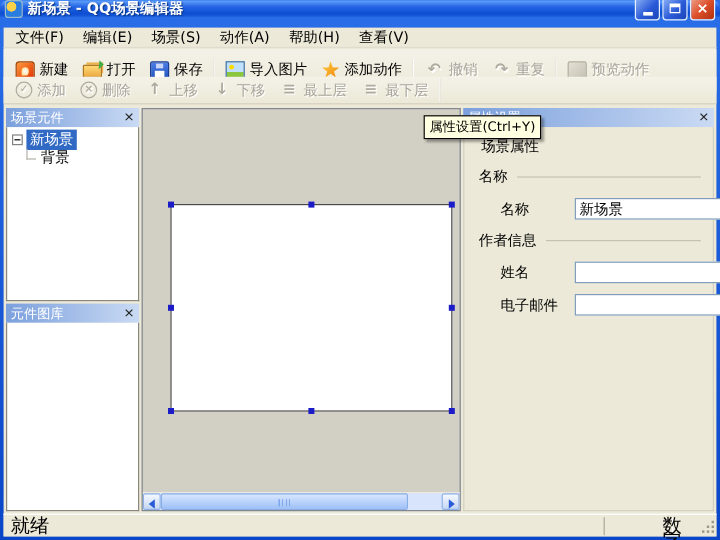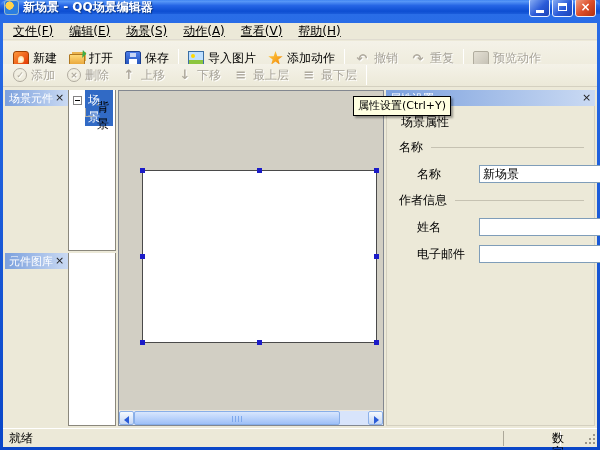--- a/index.html
+++ b/index.html
@@ -37,21 +37,21 @@
   .app-body {
     position: absolute; top: 23px; left: 3px; right: 3px; bottom: 3px;
     background: #ece9d8;
   }
   
   .menubar {
     position: absolute; top: 0; left: 0; right: 0; height: 17px;
     display: flex; align-items: center; padding-left: 2px;
     border-bottom: 1px solid #e0dcd0;
   }
-  .menu-item { padding: 1px 8px; text-decoration: underline; }
+  .menu-item { padding: 1px 8px; }
   
   .toolbar {
     position: absolute; left: 0; right: 0; display: flex; align-items: center;
     padding-left: 4px; border-bottom: 1px solid #d4d0c0;
     background: linear-gradient(180deg, #f4f2e8, #ece9d8);
   }
   .toolbar.row1 { top: 18px; height: 36px; }
   .toolbar.row2 { top: 41px; height: 23px; }
   .tbtn { display: flex; align-items: center; gap: 4px; padding: 1px 5px; border: 1px solid transparent; border-radius: 2px; white-space: nowrap; }
   .tbtn.hot { border: 1px solid #98b0e0; background: linear-gradient(180deg, #fdfdfa, #efe9d6); }
@@ -77,21 +77,21 @@
   .gicon.circ { width: 14px; height: 14px; line-height: 12px; font-size: 9px; border: 1px solid #b0ab9f; border-radius: 50%; }
   
   .tooltip {
     position: absolute; left: 350px; top: 73px; z-index: 60;
     background: #ffffe1; border: 1px solid #000; padding: 1px 4px 2px;
     font-size: 11px; box-shadow: 2px 2px 2px rgba(0,0,0,0.35); white-space: nowrap;
   }
   
   .main { position: absolute; top: 65px; left: 0; right: 0; bottom: 19px; display: flex; }
   .left-col { width: 114px; display: flex; flex-direction: column; padding: 2px 1px 2px 2px; gap: 2px; }
-  .dock-panel { display: flex; flex-direction: row; }
+  .dock-panel { display: flex; flex-direction: column; }
   .panel-scene { flex: 0 0 161px; }
   .panel-gallery { flex: 1; }
   .panel-header {
     height: 16px; display: flex; align-items: center; padding: 0 2px 0 4px;
     background: linear-gradient(90deg, #7ba0dd, #cadaf3); color: #fff; font-size: 11px;
   }
   .panel-close { margin-left: auto; width: 13px; height: 13px; line-height: 11px; text-align: center; color: #222; font-size: 11px; }
   .panel-body { flex: 1; background: #fff; border: 1px solid #8a877c; border-top: none; overflow: hidden; }
   
   .tree { padding: 3px 2px; }
@@ -123,21 +123,21 @@
   .props-body { flex: 1; background: #ece9d8; border: 1px solid #d4d0c0; border-top: none; padding-top: 8px; }
   .section-label { margin: 0 0 6px 14px; }
   .group-row { display: flex; align-items: center; margin: 8px 10px 4px 12px; }
   .group-line { flex: 1; height: 1px; background: #c6c2b2; margin-left: 8px; }
   .field-row { display: flex; align-items: center; margin: 9px 12px 9px 30px; }
   .field-label { width: 62px; flex: 0 0 auto; }
   .field-input { flex: 1; height: 18px; border: 1px solid #7f9db9; background: #fff; font-family: inherit; font-size: 12px; padding: 1px 3px; }
   
   .statusbar {
     position: absolute; left: 0; right: 0; bottom: 0; height: 19px;
-    display: flex; align-items: center; background: #ece9d8; border-top: 1px solid #fff; font-size: 12px;
+    display: flex; align-items: center; background: #ece9d8; border-top: 1px solid #fff; font-size: 16px;
   }
   .pane-main { flex: 1; padding-left: 6px; }
   .pane-num { width: 58px; height: 15px; line-height: 14px; text-align: center; border-left: 1px solid #aca899; border-right: 1px solid #fff; padding-left: 48px; }
   .pane-gap { width: 22px; }
   .grip { width: 14px; height: 15px; position: relative; }
   .grip::after { content: ""; position: absolute; right: 2px; bottom: 2px; width: 2px; height: 2px; background: #9a968a;
     box-shadow: -4px 0 #9a968a, 0 -4px #9a968a, -8px 0 #9a968a, -4px -4px #9a968a, 0 -8px #9a968a; }
 </style>
 </head>
 <body>
@@ -160,22 +160,22 @@
     </span>
   </div>
 
   <div class="app-body">
 
     <div class="menubar">
       <span class="menu-item">文件(F)</span>
       <span class="menu-item">编辑(E)</span>
       <span class="menu-item">场景(S)</span>
       <span class="menu-item">动作(A)</span>
+      <span class="menu-item">帮助(H)</span>
       <span class="menu-item">查看(V)</span>
-      <span class="menu-item">帮助(H)</span>
     </div>
 
     <div class="toolbar row1">
       <span class="tbtn">
         <span class="ic ic-new"></span>
         <span>新建</span>
       </span>
       <span class="tbtn">
         <span class="ic ic-open"></span>
         <span>打开</span>

